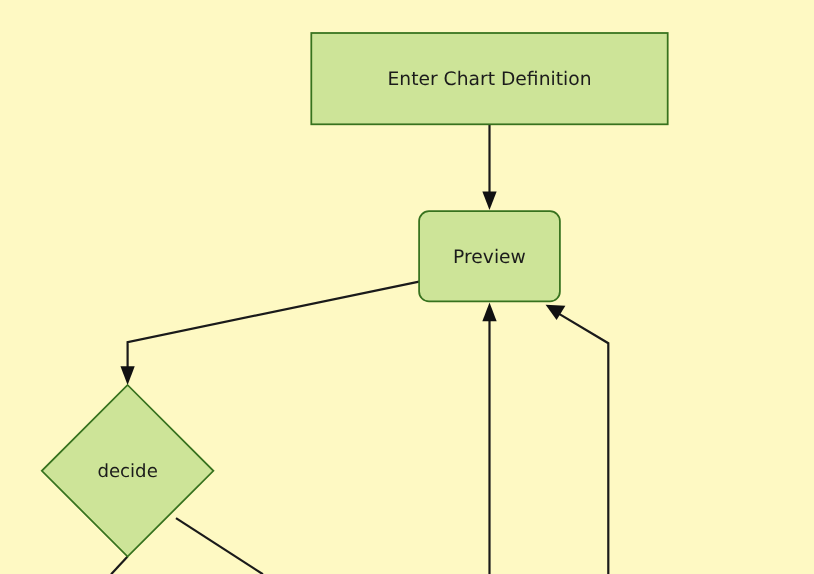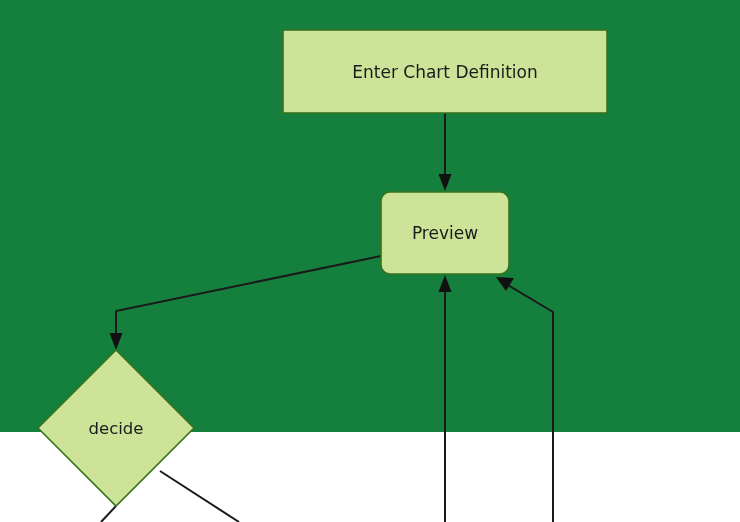--- a/index.html
+++ b/index.html
@@ -9,22 +9,22 @@
   }
   body {
     width: 740px;
     height: 522px;
     overflow: hidden;
     font-family: "DejaVu Sans", "Liberation Sans", sans-serif;
   }
   #flowchart-root {
     position: relative;
     width: 740px;
-    height: 432px;
-    background: #15803d;
+    height: 522px;
+    background: #fef9c3;
   }
   #flow-svg {
     position: absolute;
     top: 0;
     left: 0;
     width: 740px;
     height: 522px;
     display: block;
   }
   .node-shape {

